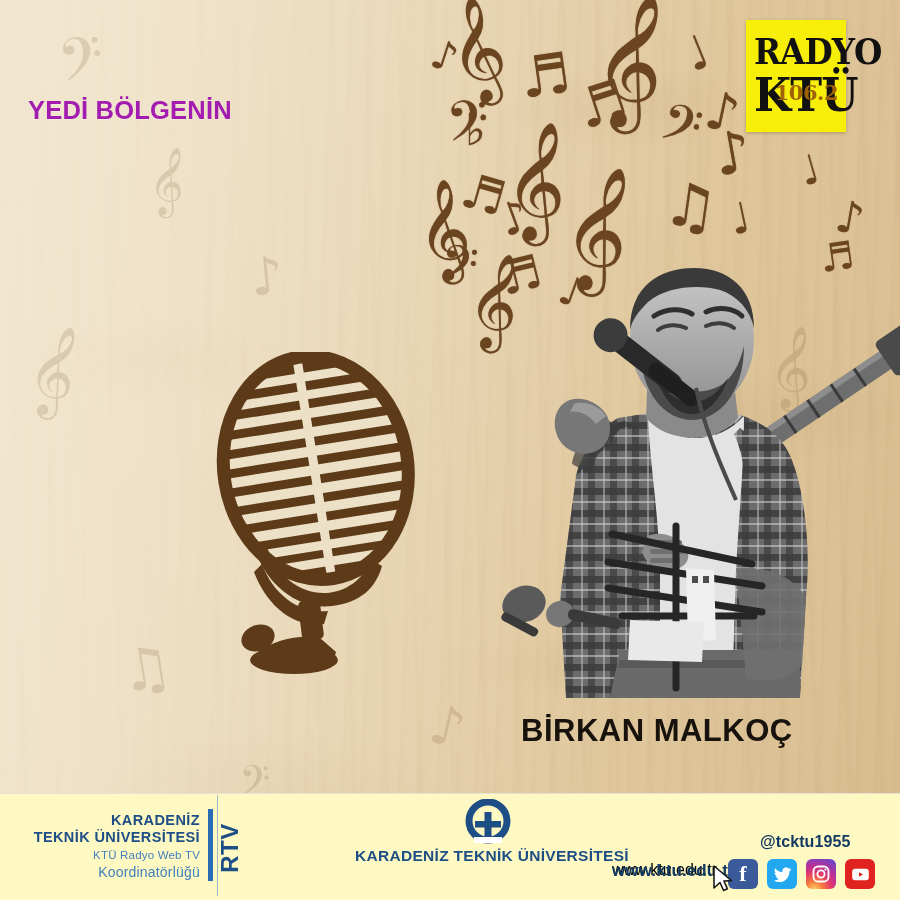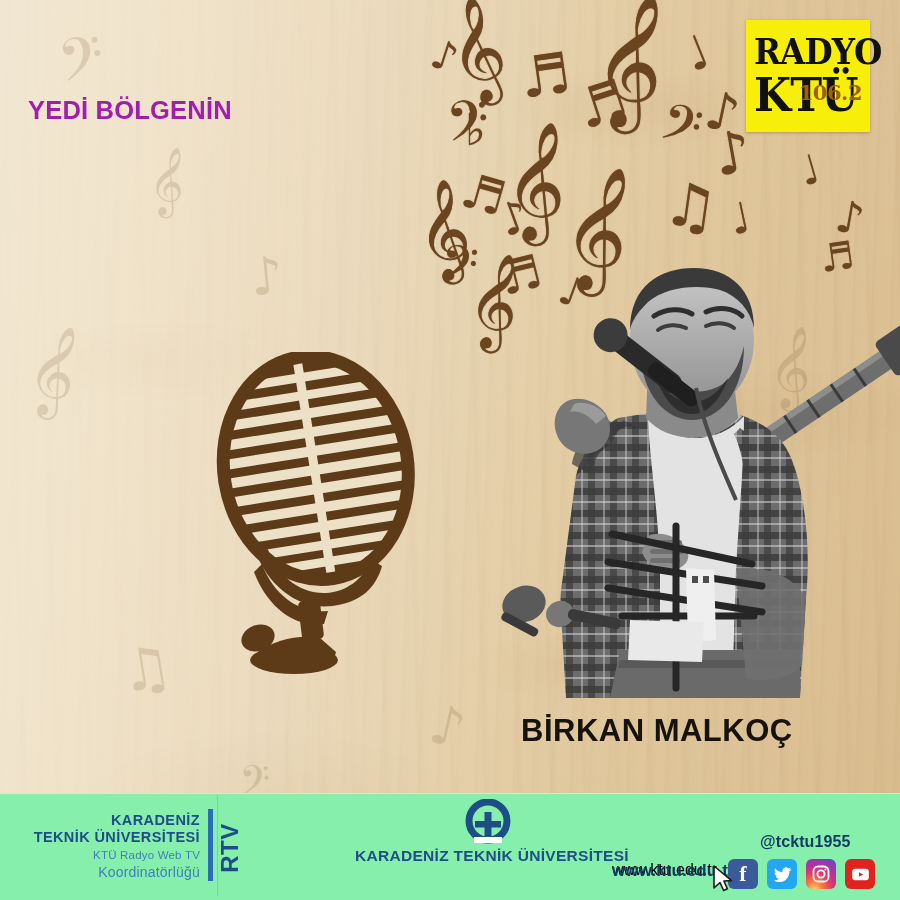--- a/index.html
+++ b/index.html
@@ -59,21 +59,21 @@
     margin-top:7px;
   }
   .headline div{margin:0;}
   .datetime{
     position:absolute;left:28px;top:260px;
     color:#9c1c22;font-weight:bold;font-size:25px;line-height:37px;
     letter-spacing:.2px;white-space:nowrap;
   }
   
   .radio-logo{
-    position:absolute;left:746px;top:20px;width:124px;height:112px;
+    position:absolute;left:746px;top:20px;width:100px;height:112px;
     background:#f7ee0a;
     box-shadow:0 1px 3px rgba(90,60,25,.35);
   }
   .rl-radyo{
     position:absolute;left:8px;top:14px;
     font-family:"DejaVu Serif",serif;font-weight:bold;
     font-size:35px;line-height:35px;color:#111;
     letter-spacing:-1px;transform:scaleX(.93);transform-origin:left top;
   }
   .rl-ktu{
@@ -91,21 +91,21 @@
   .mic{position:absolute;left:196px;top:352px;width:240px;height:330px;}
   
   .photo{position:absolute;left:500px;top:268px;width:400px;height:445px;}
   .caption{
     position:absolute;left:521px;top:713px;
     font-size:31px;font-weight:bold;color:#17120c;letter-spacing:.5px;
     white-space:nowrap;
   }
   
   .footer{
-    position:absolute;left:0;top:793px;width:900px;height:107px;background:#86efac;
+    position:absolute;left:0;top:793px;width:900px;height:107px;background:#fef9c3;
   }
   .ktu-rtv{position:absolute;left:18px;top:11px;width:182px;height:80px;}
   .ktu-rtv .l1{
     position:absolute;right:0;top:8px;
     color:#1d4e86;font-weight:bold;font-size:14.5px;letter-spacing:.4px;white-space:nowrap;
   }
   .ktu-rtv .l2{
     position:absolute;right:0;top:25px;
     color:#1d4e86;font-weight:bold;font-size:14.5px;letter-spacing:.4px;white-space:nowrap;
   }

